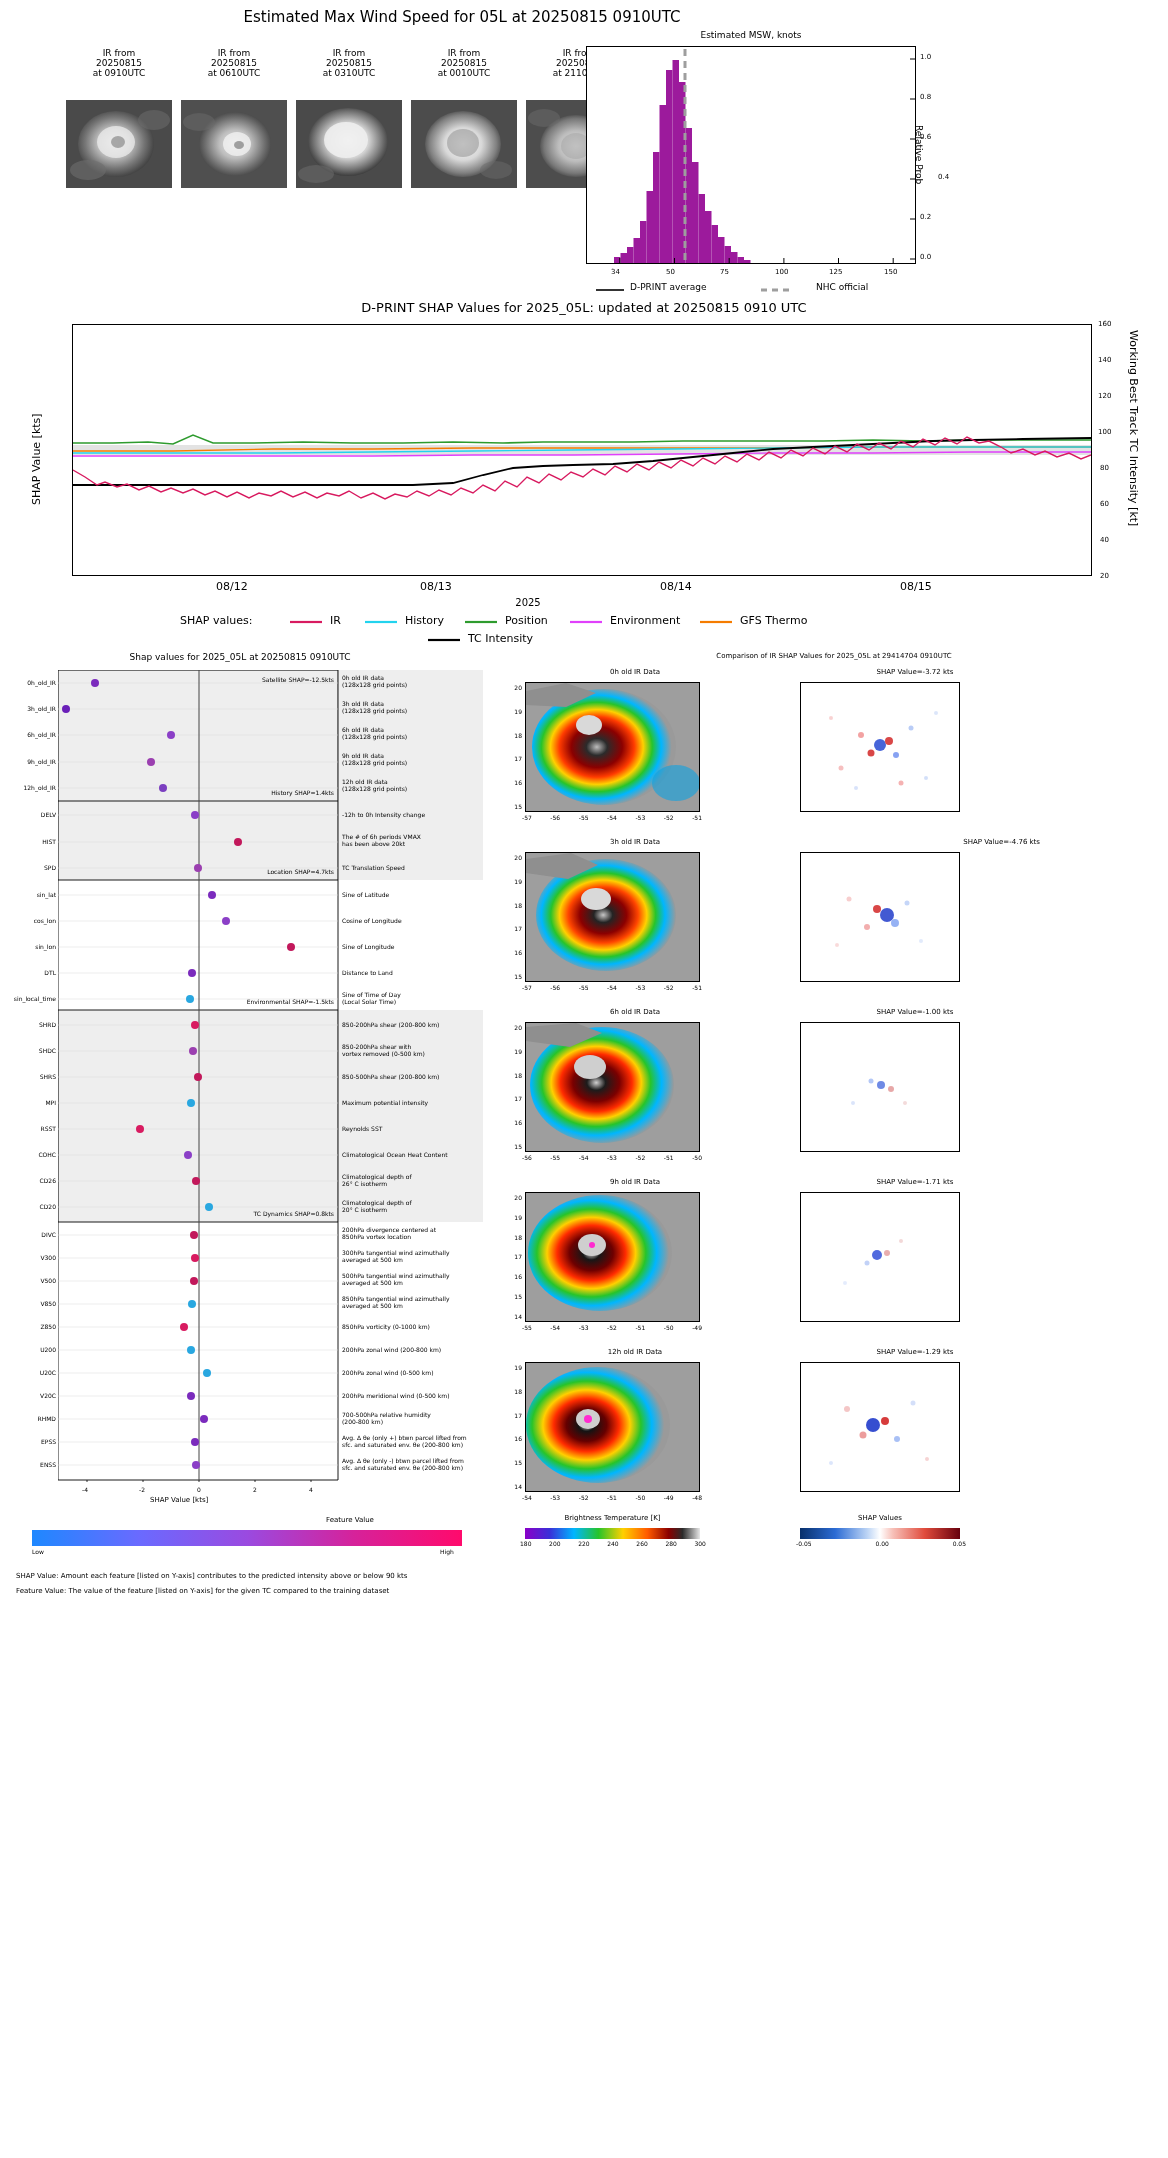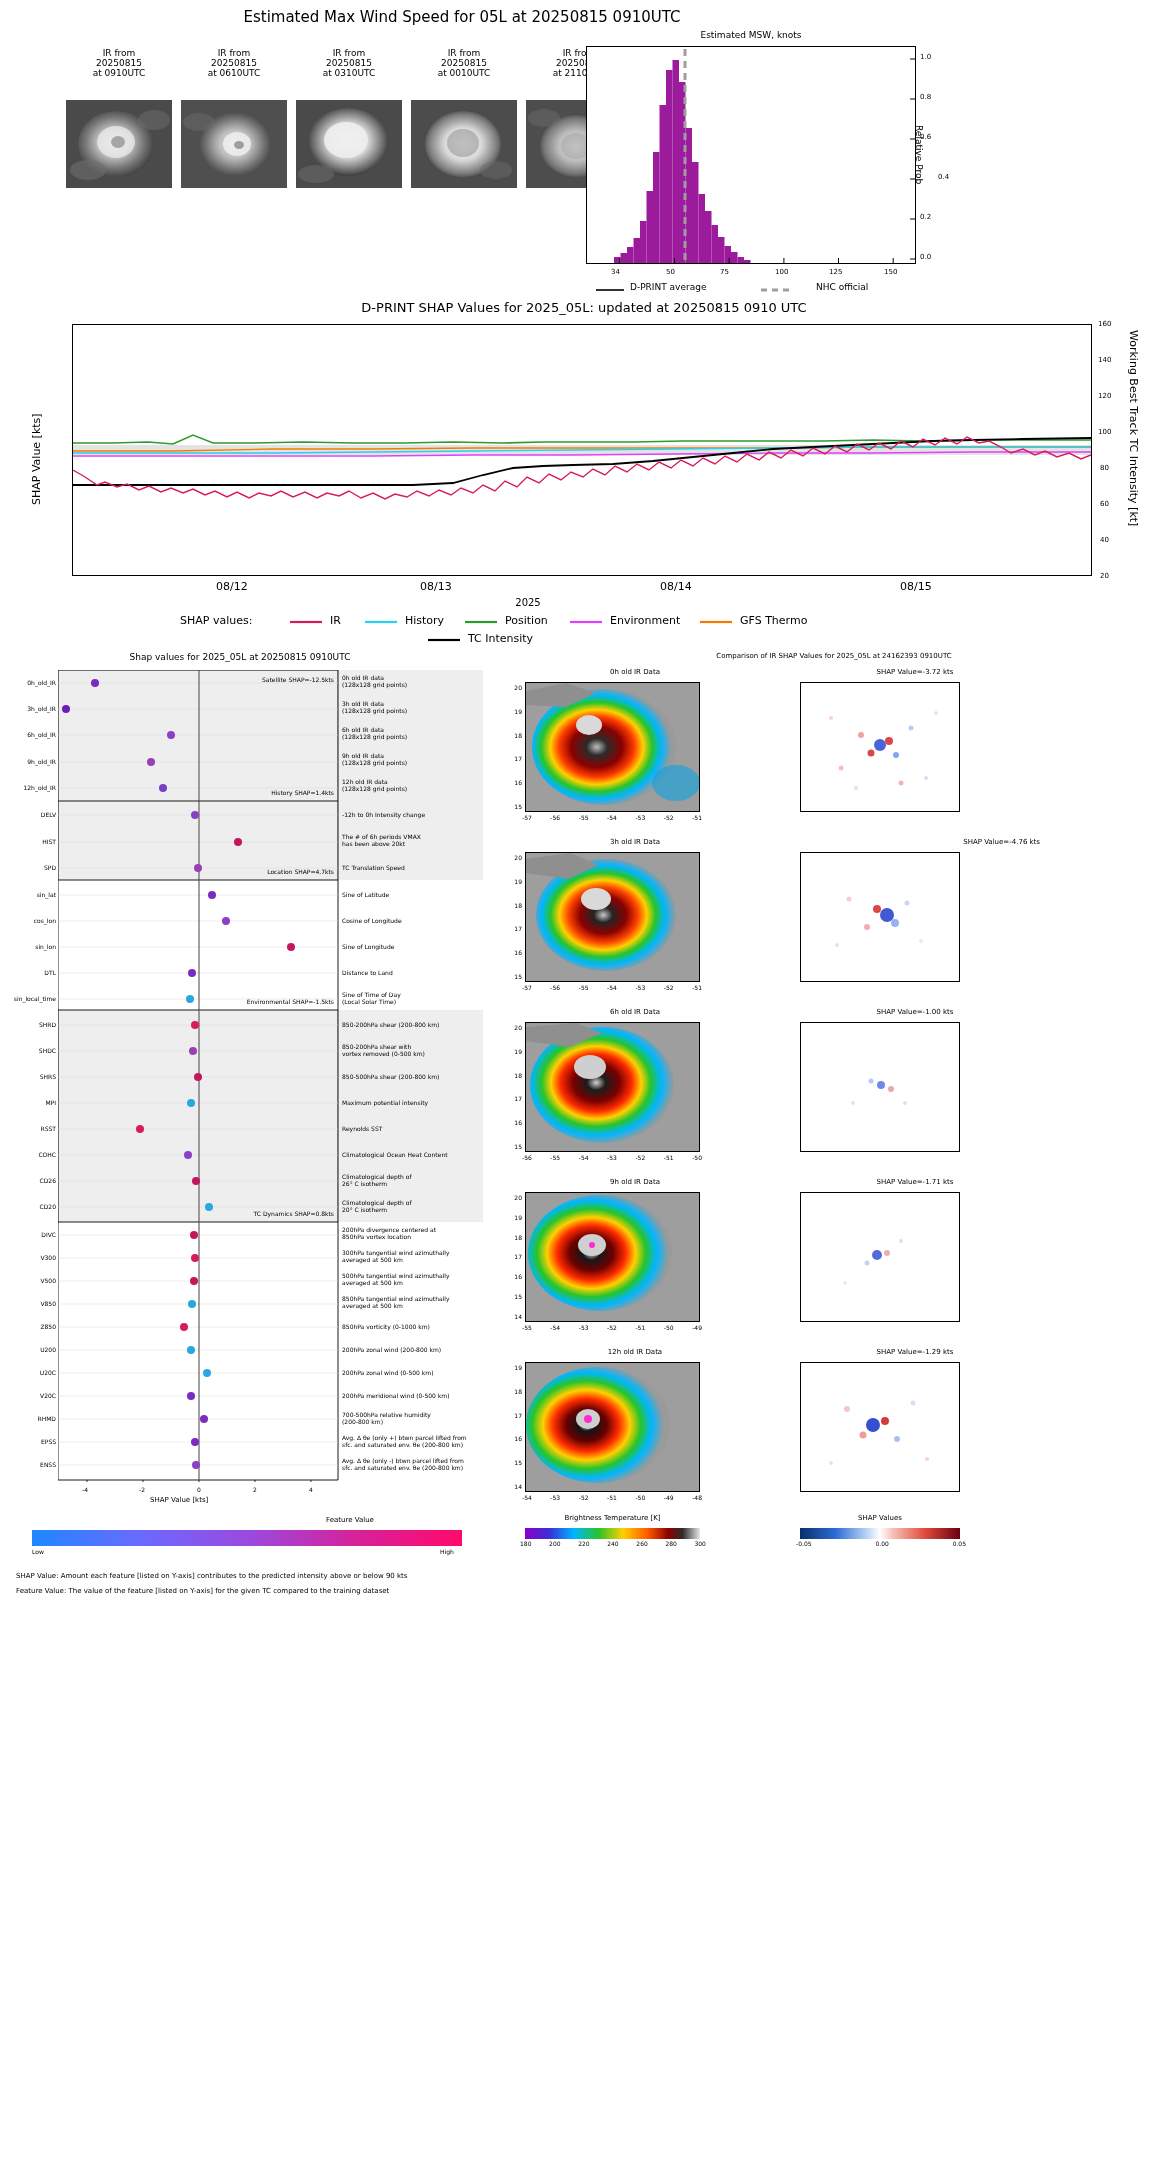--- a/index.html
+++ b/index.html
@@ -529,21 +529,21 @@
   <div class="abs xs" style="left:310px;top:-12px;">Feature Value</div>
   <div class="abs" style="left:16px;top:2px;width:430px;height:16px;background:linear-gradient(90deg,#1e88ff 0%,#6a6aff 25%,#9a4ae0 50%,#d6229a 75%,#ff0a6c 100%);"></div>
   <div class="abs xxs" style="left:16px;top:20px;">Low</div>
   <div class="abs xxs" style="left:424px;top:20px;">High</div>
 </div>
 
 <div class="abs xs" style="left:16px;top:1572px;width:520px;">SHAP Value: Amount each feature [listed on Y-axis] contributes to the predicted intensity above or below 90 kts</div>
 <div class="abs xs" style="left:16px;top:1587px;width:520px;">Feature Value: The value of the feature [listed on Y-axis] for the given TC compared to the training dataset</div>
 
 <div class="abs" style="left:500px;top:652px;width:668px;height:1000px;">
-  <div class="abs xs" style="left:0;top:0;width:668px;text-align:center;">Comparison of IR SHAP Values for 2025_05L at 24162393 0910UTC</div>
+  <div class="abs xs" style="left:0;top:0;width:668px;text-align:center;">Comparison of IR SHAP Values for 2025_05L at 29414704 0910UTC</div>
 
   <div class="abs xs" style="left:10px;top:16px;width:250px;text-align:center;">0h old IR Data</div>
   <div class="abs xs" style="left:290px;top:16px;width:250px;text-align:center;">SHAP Value=-3.72 kts</div>
   <div class="abs panelbox" style="left:25px;top:30px;width:175px;height:130px;overflow:hidden;">
     <svg width="173" height="128" viewBox="0 0 173 128">
       <defs>
         <radialGradient id="irc1" cx="45%" cy="50%" r="52%">
           <stop offset="0%" stop-color="#bdbdbd"></stop>
             <stop offset="14%" stop-color="#2b2b2b"></stop>
           <stop offset="34%" stop-color="#8b0000"></stop>

